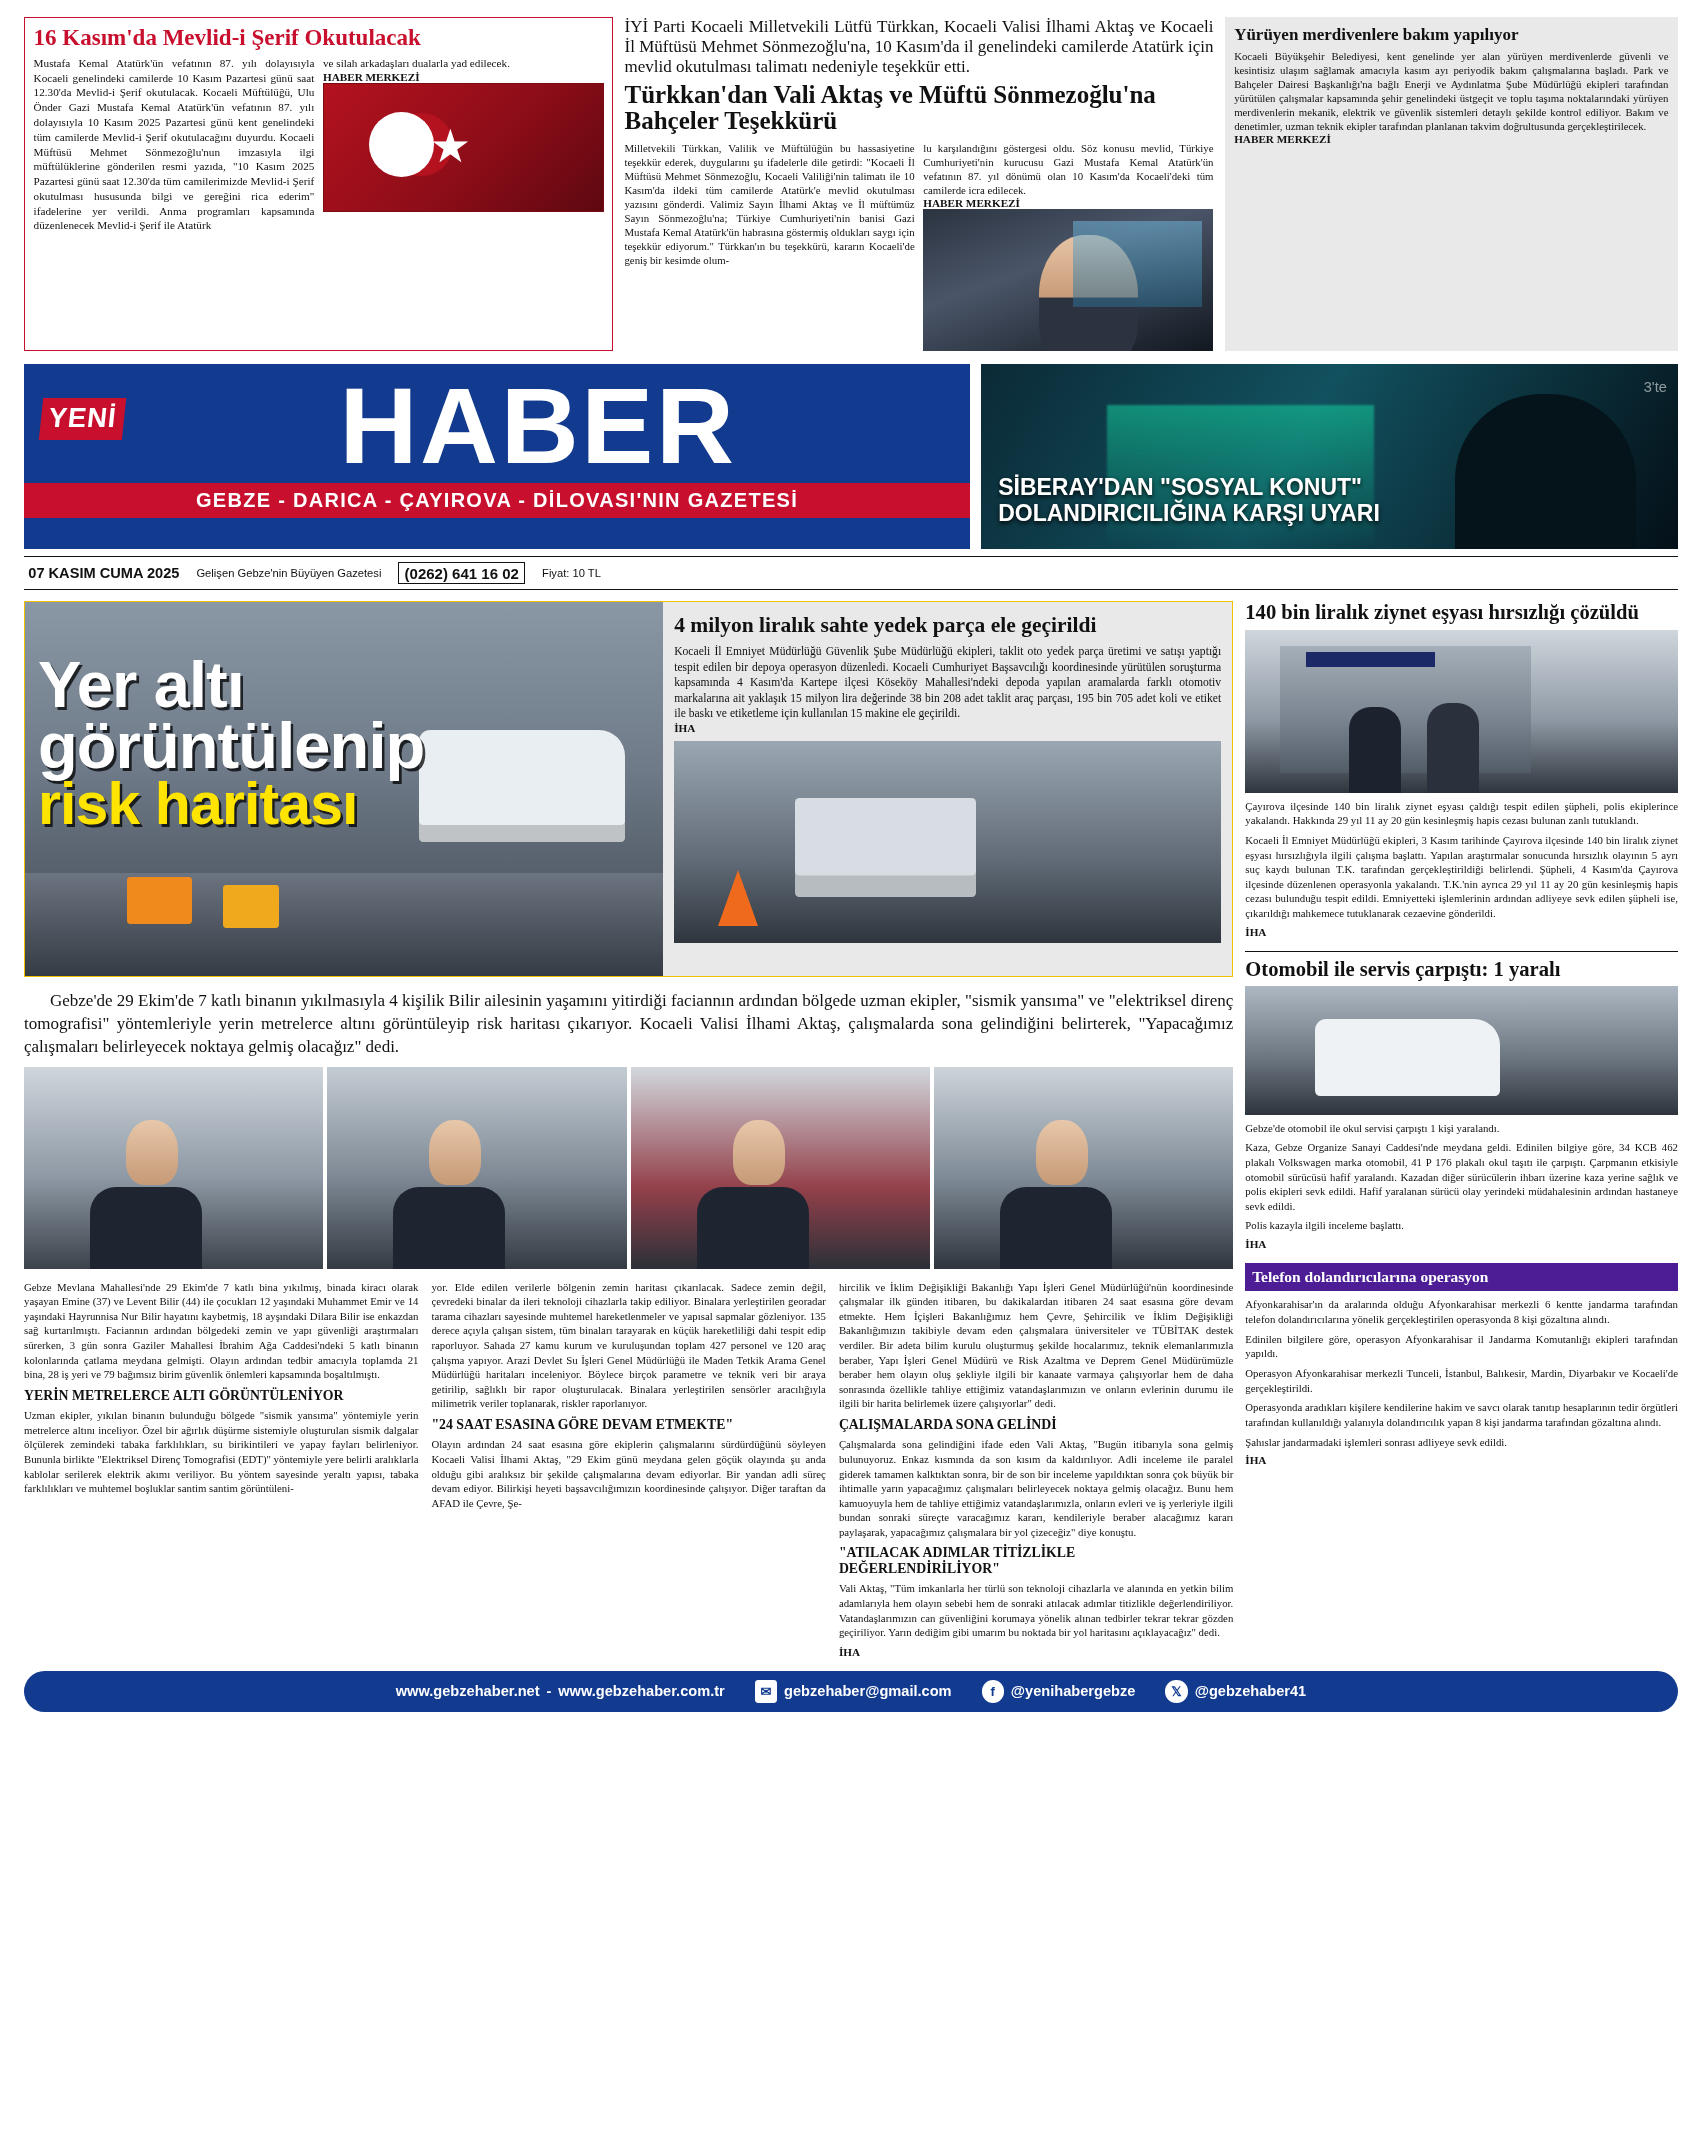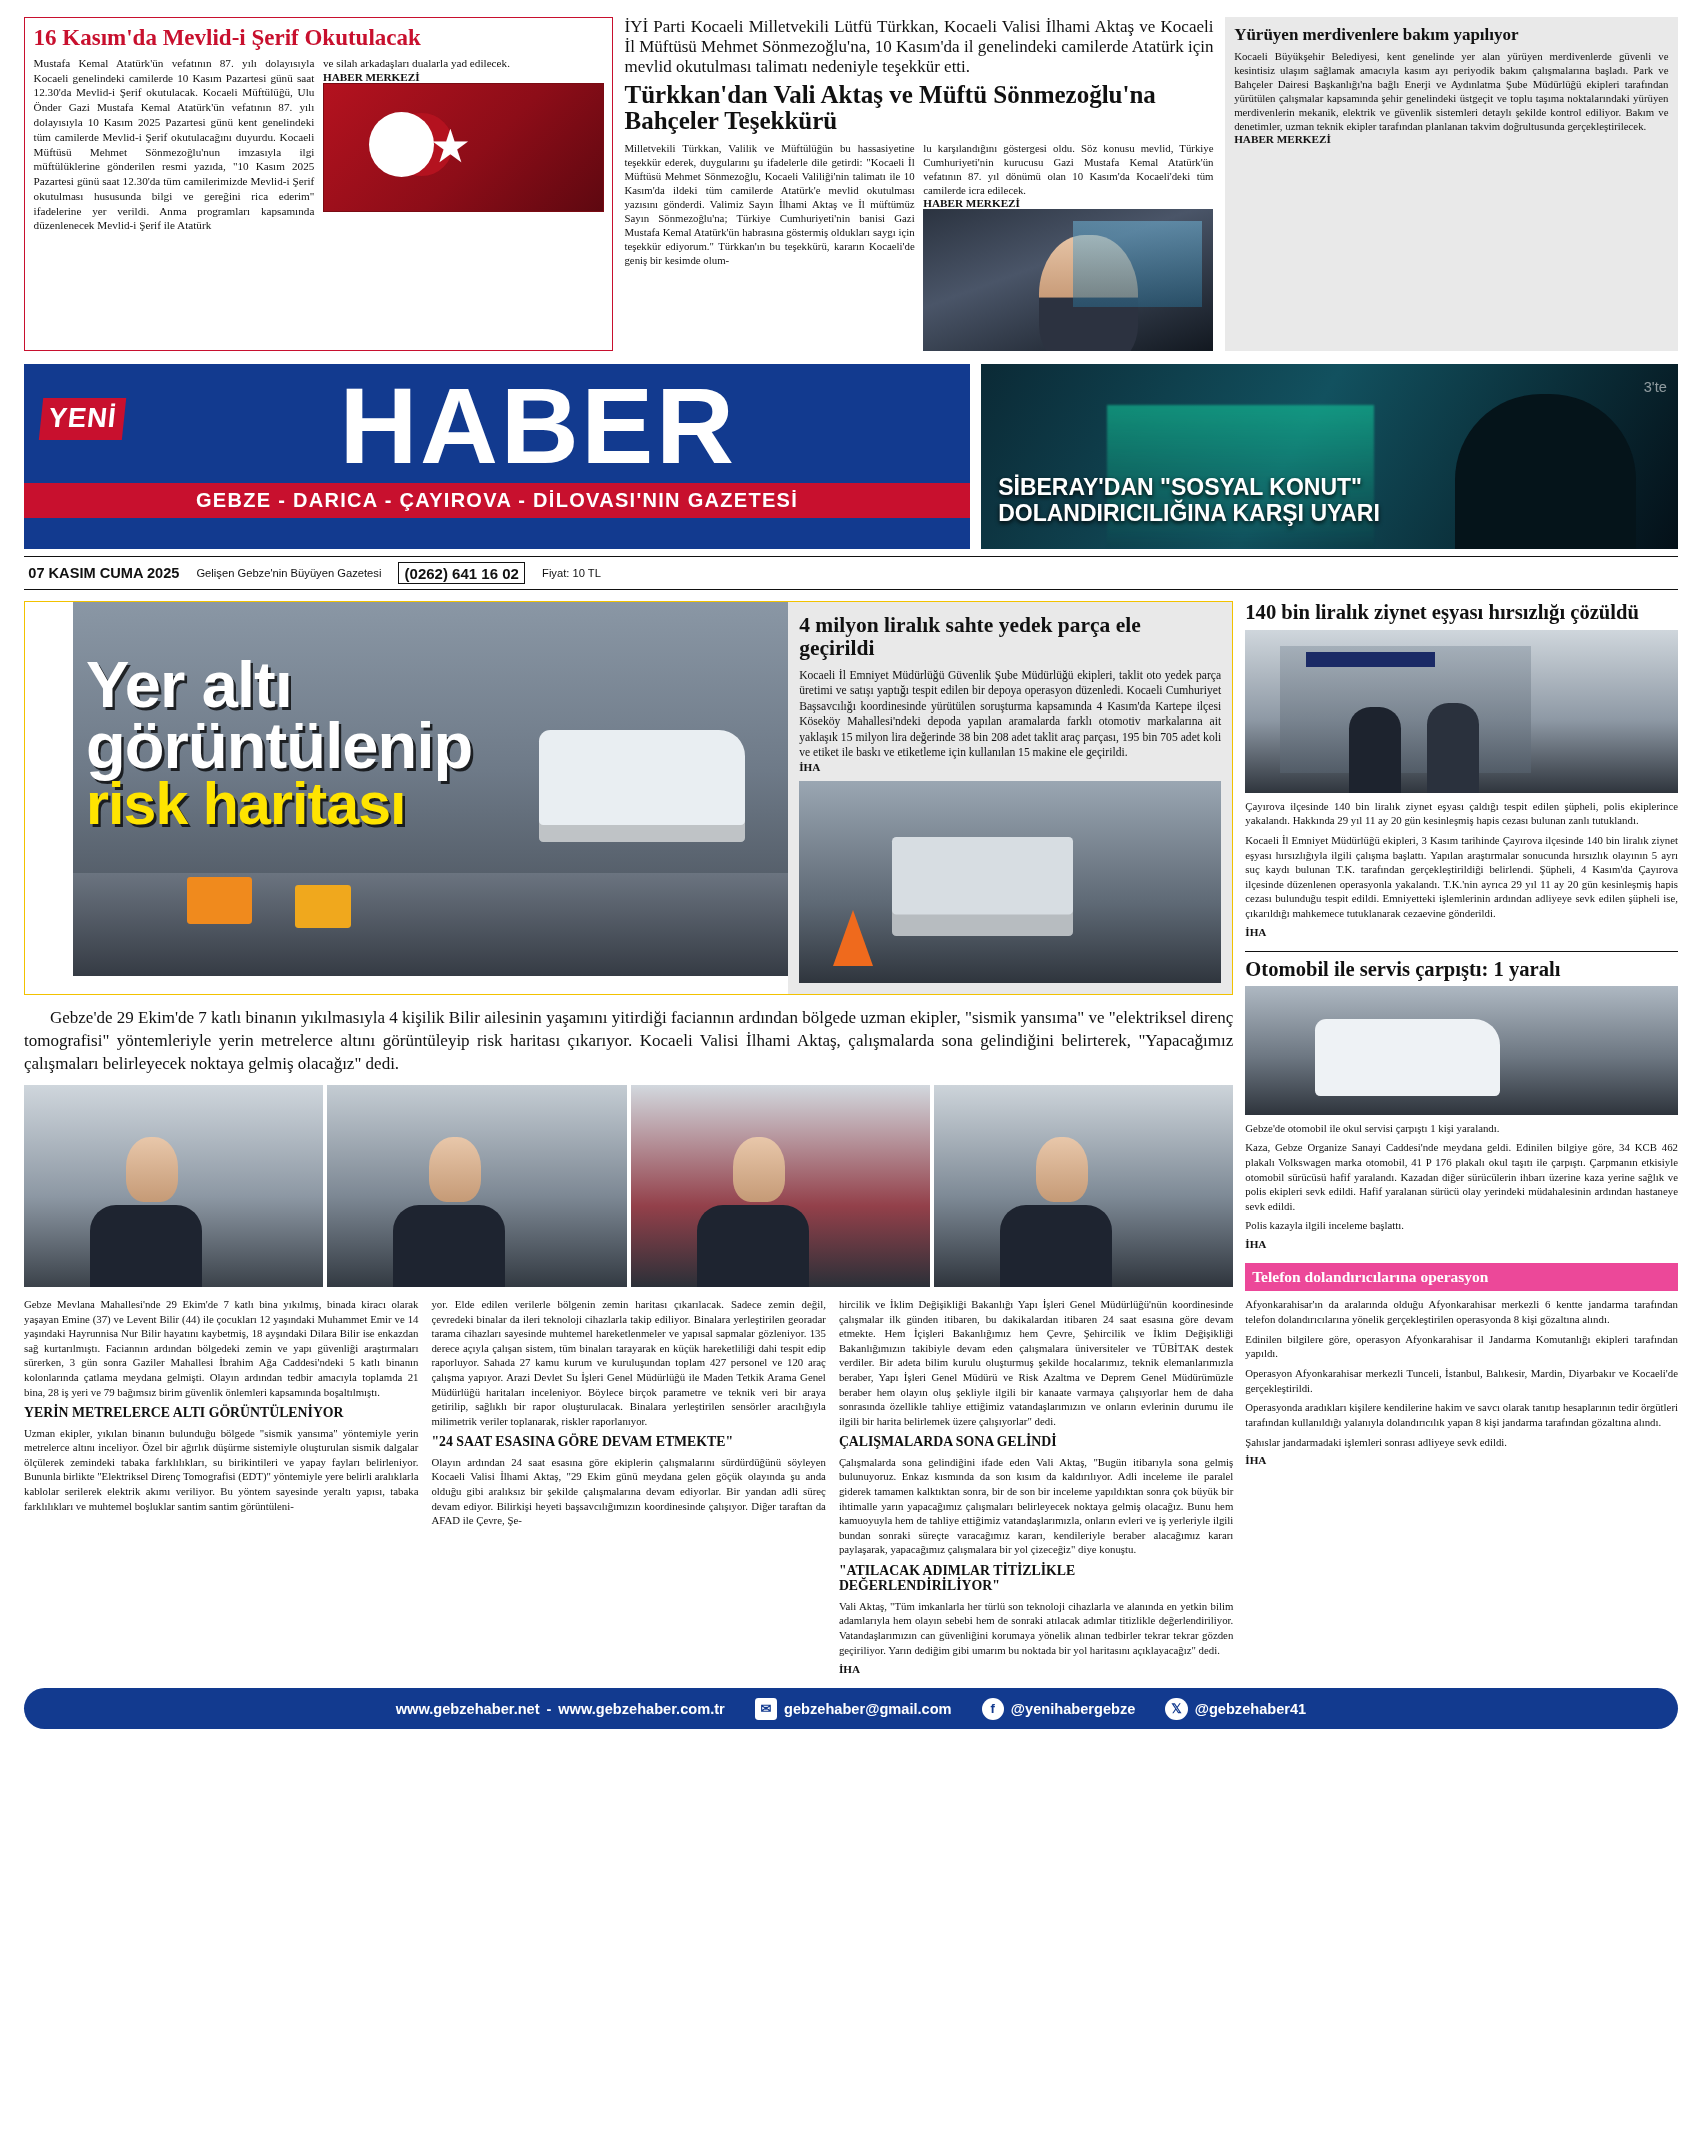--- a/index.html
+++ b/index.html
@@ -180,23 +180,23 @@
   .maingrid { display:flex; gap: 12px; margin-top: 11.2px; }
   .mainleft { width: 1213px; }
   .mainright { width: 434px; }
 
   
   .hero {
     display:flex; gap: 0; position:relative;
     border: 1.3px solid #f2c200;
   }
   .hero-photo {
-    width: 715px; height: 374px;
+    width: 638px; height: 374px;
     background: linear-gradient(180deg,#8a97a5 0%, #6e7a88 45%, #3f464f 100%);
-    position:relative; overflow:hidden;margin-left:48px;
+    position:relative; overflow:hidden;
   }
   .hero-photo .van {
     position:absolute; right: 6%; top: 34%;
     width: 206px; height: 112px; background:#e9eef2; border-radius: 11.2px 26px 4.3px 4.3px;
     box-shadow: inset 0 -17px 0 rgba(0,0,0,.18);
   }
   .hero-photo .ground {
     position:absolute; left:0; right:0; bottom:0; height: 103px;
     background: linear-gradient(180deg,#6b7480,#353b44);
   }
@@ -304,21 +304,21 @@
     position:absolute; left: 42%; bottom: 0; width: 52px; height: 90px;
     background:#2a313d; border-radius: 21.5px 21.5px 0 0;
   }
   .rbox p { font-size: 10.8px; line-height: 1.35; text-align: justify; margin: 0 0 5.2px 0; }
   .rphoto.car { height: 129px; background: linear-gradient(180deg,#aeb8c2 0%,#6d7782 55%,#2e343c 100%); }
   .rphoto.car .vehicle {
     position:absolute; left: 16%; top: 26%; width: 185px; height: 77px;
     background:#eef2f5; border-radius: 11.2px 26px 5.2px 5.2px;
   }
   .blackbar {
-    background:#ec4899; color:#fff; font-weight:bold; font-size: 15.5px;
+    background:#4c1d95; color:#fff; font-weight:bold; font-size: 15.5px;
     padding: 5.2px 6.9px; margin-bottom: 6px; line-height:1.15;
   }
 
   
   .footer {
     margin-top: 13px; margin-bottom: 11.2px;
     background:#123a8f; color:#fff;
     border-radius: 26px;
     display:flex; align-items:center; justify-content:center; gap: 30px;
     padding: 9.5px 17px;

